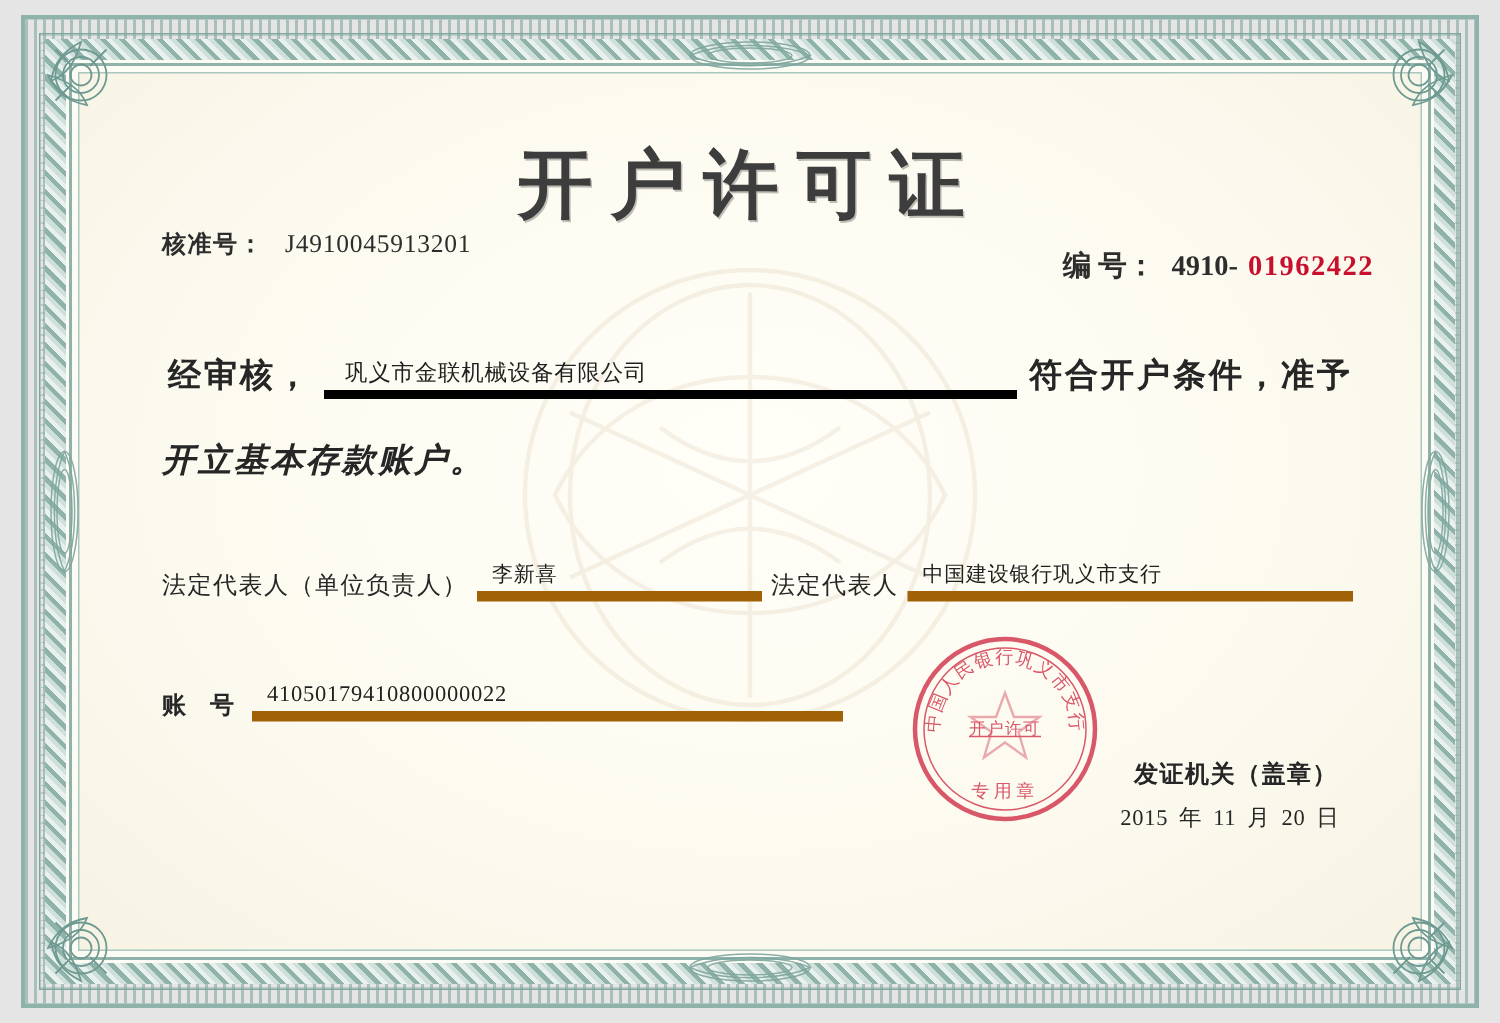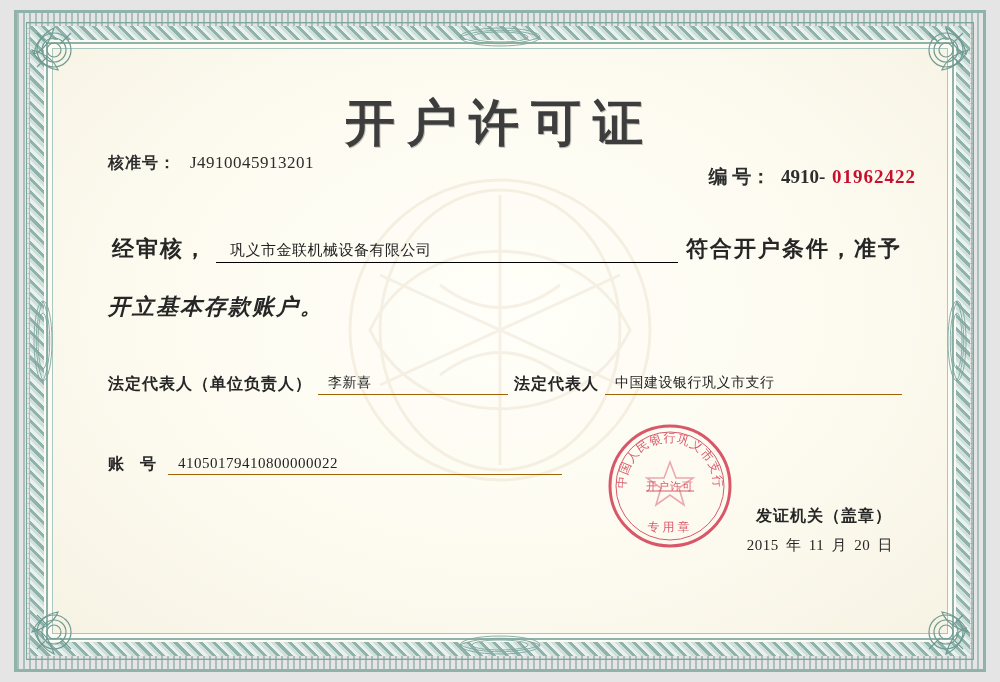--- a/index.html
+++ b/index.html
@@ -168,21 +168,21 @@
     font-weight: bold;
     color: #262626;
     display: flex;
     align-items: center;
     letter-spacing: 2px;
   }
   .body-line1 .lead { white-space: nowrap; }
   .fill {
     position: relative;
     flex: 1 1 auto;
-    border-bottom: 1px solid #000000;
+    border-bottom: 6px solid #000000;
     margin: 0 8px;
     height: 26px;
   }
   .fill > span {
     position: absolute;
     left: 14px;
     bottom: 2px;
     font-size: 15px;
     font-weight: normal;
     letter-spacing: .5px;
@@ -205,24 +205,24 @@
   .row-rep {
     position: absolute;
     left: 56px;
     top: 324px;
     width: 800px;
     display: flex;
     align-items: flex-end;
     font-size: 16px;
     color: #262626;
   }
-  .row-rep .lbl { font-weight: bold; white-space: nowrap; letter-spacing: 1px; text-align: center; }
+  .row-rep .lbl { font-weight: normal; white-space: nowrap; letter-spacing: 1px; text-align: center; }
   .u-line {
     position: relative;
-    border-bottom: 1px solid #a16207;
+    border-bottom: 7px solid #a16207;
     height: 22px;
     margin: 0 6px;
   }
   .u-line > span {
     position: absolute;
     left: 10px;
     bottom: 2px;
     font-size: 14px;
     letter-spacing: .5px;
     white-space: nowrap;

